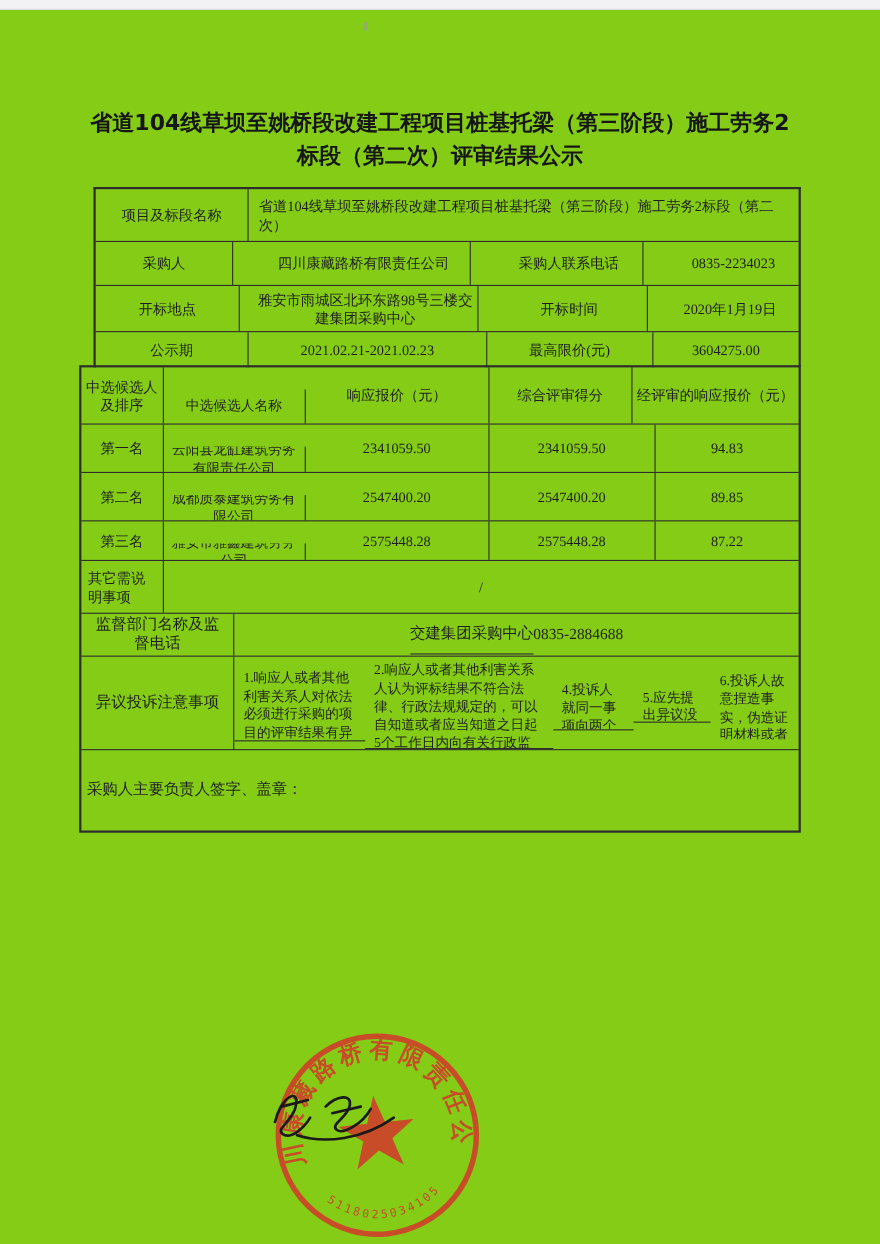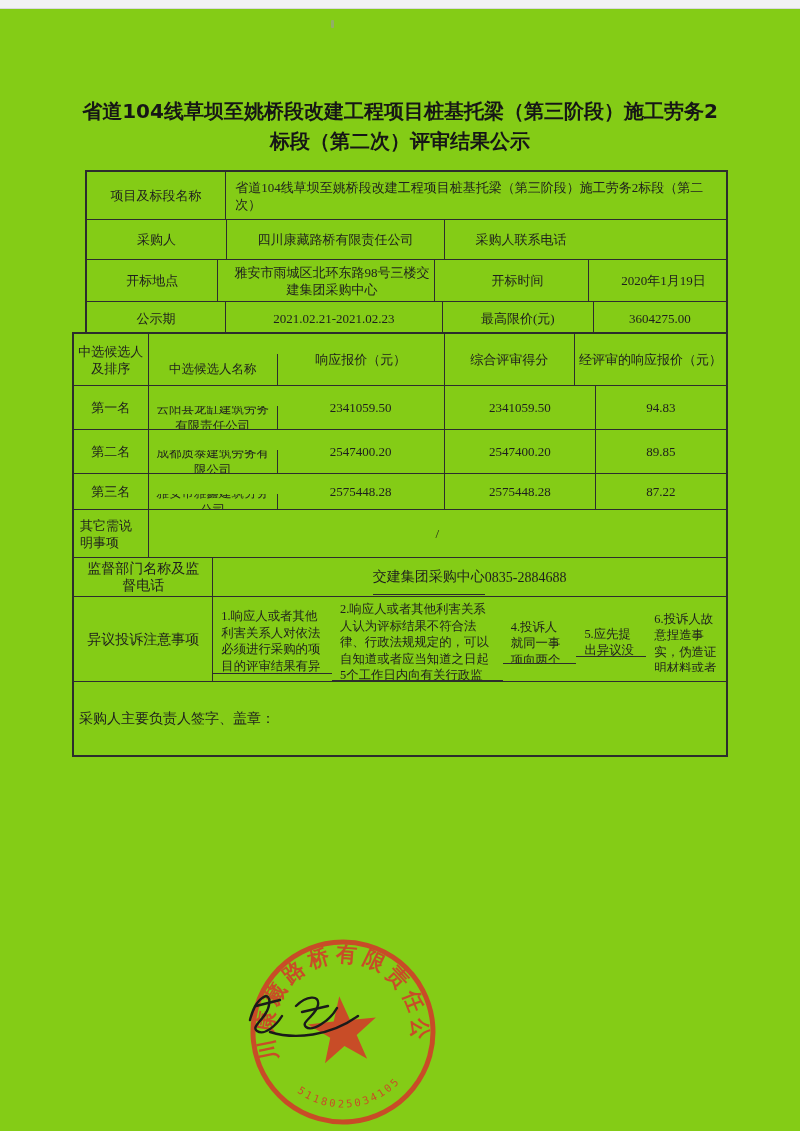--- a/index.html
+++ b/index.html
@@ -34,21 +34,21 @@
     text-align: center; font-size: 13px; line-height: 17px; padding: 2px 4px;
     overflow: hidden;
   }
   .cell:last-child { border-right: none; }
   
   .a-label { width: 140px; }
   .a-v1 { width: 218px; }
   .a-l2 { width: 152px; }
   .a-v2 { width: 133px; }
   .a-span { width: 503px; justify-content: flex-start; text-align: left; padding-left: 9px; }
-  .h48 { height: 48px; } .h40 { height: 40px; } .h42 { height: 42px; gap: 12px; } .h32 { height: 32px; }
+  .h48 { height: 48px; } .h40 { height: 40px; gap: 22px; } .h42 { height: 42px; gap: 12px; } .h32 { height: 32px; }
   
   .b-c1 { width: 75px; } .b-c2 { width: 130px; font-size: 12.5px; margin-top: 20px; }
   .b-c3 { width: 168px; } .b-c4 { width: 152px; } .b-c5 { width: 131px; }
   .hdr { height: 52px; font-size: 13px; }
   .h44 { height: 44px; } .h36 { height: 36px; }
   
   .low-label { width: 140px; padding: 2px 10px; }
   .notes-label { width: 75px; justify-content: flex-start; text-align: left; padding-left: 6px; }
   .notes-value { width: 581px; }
   .h-notes { height: 48px; }
@@ -87,20 +87,21 @@
 
   <div class="tbl tbl-a">
     <div class="row h48">
       <div class="cell a-label">项目及标段名称</div>
       <div class="cell a-span">省道104线草坝至姚桥段改建工程项目桩基托梁（第三阶段）施工劳务2标段（第二次）</div>
     </div>
     <div class="row h40">
       <div class="cell a-label">采购人</div>
       <div class="cell a-v1">四川康藏路桥有限责任公司</div>
       <div class="cell a-l2">采购人联系电话</div>
+      <div class="cell a-v2">0835-2234023</div>
     </div>
     <div class="row h42">
       <div class="cell a-label">开标地点</div>
       <div class="cell a-v1">雅安市雨城区北环东路98号三楼交建集团采购中心</div>
       <div class="cell a-l2">开标时间</div>
       <div class="cell a-v2">2020年1月19日</div>
     </div>
     <div class="row h32">
       <div class="cell a-label">公示期</div>
       <div class="cell a-v1">2021.02.21-2021.02.23</div>

